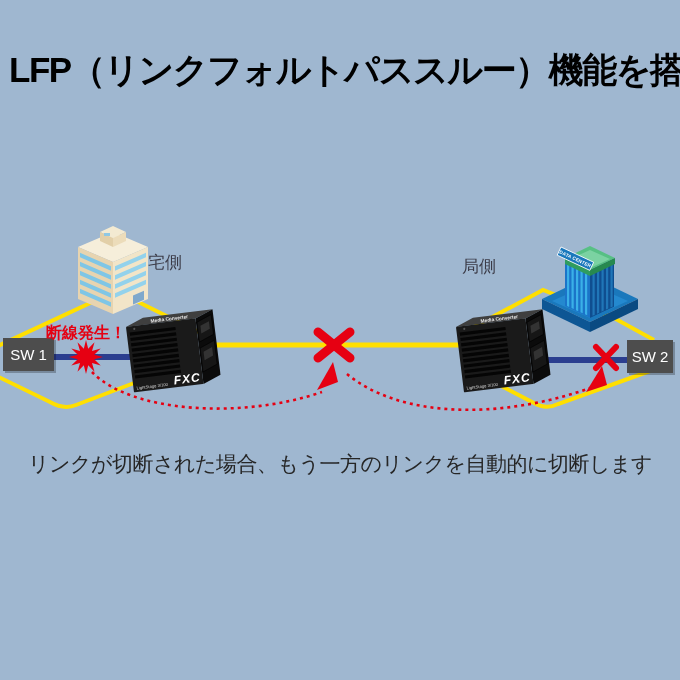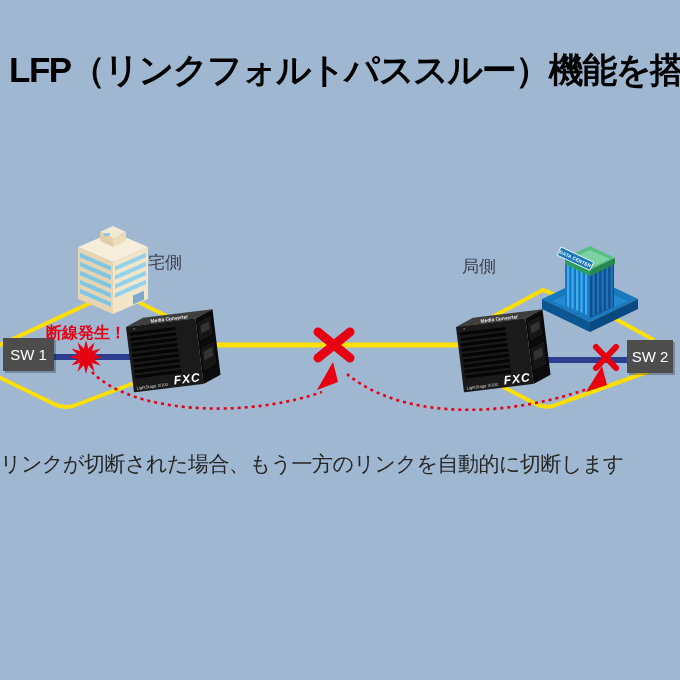--- a/index.html
+++ b/index.html
@@ -8,21 +8,21 @@
     background:#9fb7d0;
     font-family:"Liberation Sans","DejaVu Sans",sans-serif;
   }
   .title{
     position:absolute;top:47px;left:9px;width:668px;margin:0;
     font-size:35px;font-weight:800;color:#000;
     letter-spacing:-1.5px;white-space:nowrap;
   }
   .caption{
     position:absolute;top:450px;left:0;width:680px;
-    font-size:21px;color:#262626;text-align:left;
+    font-size:21px;color:#262626;text-align:center;
     letter-spacing:-0.5px;white-space:nowrap;
   }
   .diagram-svg{position:absolute;top:0;left:0;}
   text{font-family:"Liberation Sans","DejaVu Sans",sans-serif;}
   .side-label{font-size:17px;fill:#3b3b47;}
   .alert-label{font-size:16px;font-weight:bold;fill:#e60012;}
   .sw-label{font-size:15px;fill:#ffffff;}
   .mc-top-label{font-size:4.8px;fill:#e8e8e8;font-weight:bold;}
   .mc-model-label{font-size:4.2px;fill:#cfcfcf;}
   .mc-brand{font-size:12px;font-weight:bold;font-style:italic;fill:#ffffff;letter-spacing:1px;}

